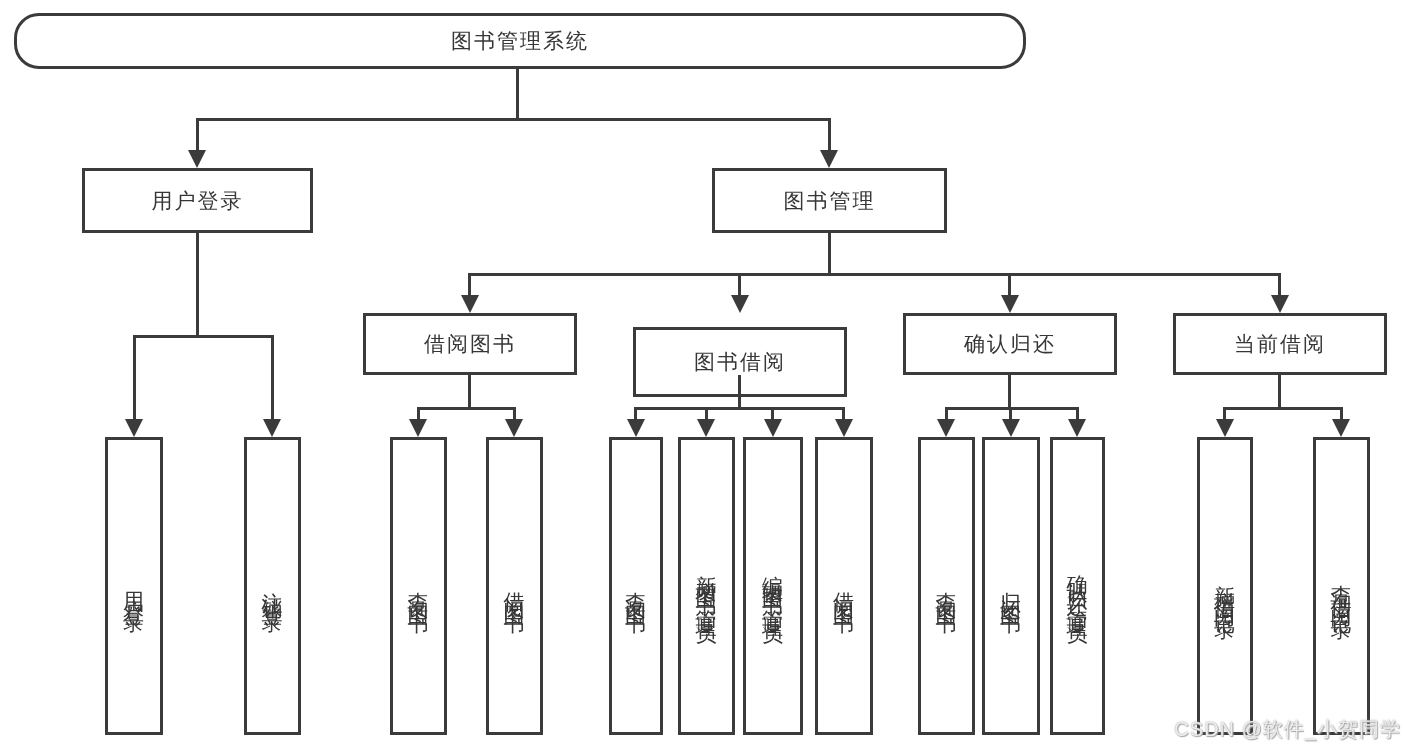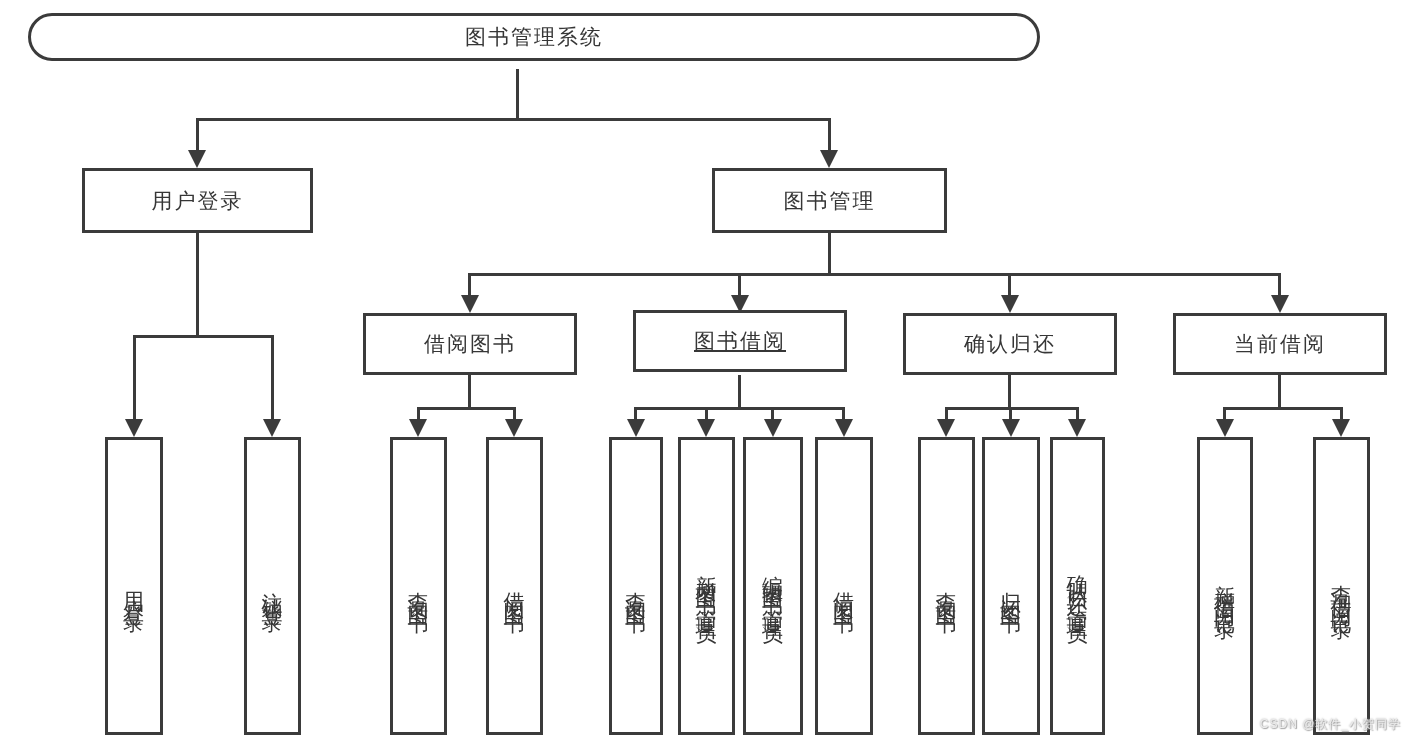--- a/index.html
+++ b/index.html
@@ -48,34 +48,34 @@
   .arrow{
     position:absolute;
     width:0; height:0;
     border-left:9px solid transparent;
     border-right:9px solid transparent;
     border-top:18px solid #3b3b3b;
   }
   .watermark{
     position:absolute;
     top:716px; right:4px;
-    font-size:12px;
+    font-size:20px;
     color:#ececec;
     text-shadow:0 0 2px #9e9e9e, 1px 1px 1px #a8a8a8;
     letter-spacing:1px;
     z-index:10;
     white-space:nowrap;
   }
 </style>
 </head>
 <body>
 
 <div id="stage">
 
-  <div class="box" style="left:28px;top:13px;width:1012px;height:48px;border-radius:25px;">
+  <div class="box" style="left:14px;top:13px;width:1012px;height:56px;border-radius:25px;">
     <span>图书管理系统</span>
   </div>
 
   <div class="vline" style="left:516px;top:69px;height:50px;"></div>
   <div class="hline" style="left:197px;top:118px;width:634px;"></div>
   <div class="vline" style="left:196px;top:118px;height:32px;"></div>
   <div class="arrow" style="left:188px;top:150px;"></div>
   <div class="vline" style="left:828px;top:118px;height:32px;"></div>
   <div class="arrow" style="left:820px;top:150px;"></div>
 
@@ -107,21 +107,21 @@
   <div class="vline" style="left:738px;top:273px;height:22px;"></div>
   <div class="arrow" style="left:731px;top:295px;"></div>
   <div class="vline" style="left:1008px;top:273px;height:22px;"></div>
   <div class="arrow" style="left:1001px;top:295px;"></div>
   <div class="vline" style="left:1278px;top:273px;height:22px;"></div>
   <div class="arrow" style="left:1271px;top:295px;"></div>
 
   <div class="box" style="left:363px;top:313px;width:214px;height:62px;">
     <span>借阅图书</span>
   </div>
-  <div class="box" style="left:633px;top:310px;width:214px;height:62px;text-decoration:underline;">
+  <div class="box" style="left:633px;top:327px;width:214px;height:70px;">
     <span>图书借阅</span>
   </div>
   <div class="box" style="left:903px;top:313px;width:214px;height:62px;">
     <span>确认归还</span>
   </div>
   <div class="box" style="left:1173px;top:313px;width:214px;height:62px;">
     <span>当前借阅</span>
   </div>
 
   <div class="vline" style="left:468px;top:375px;height:32px;"></div>

